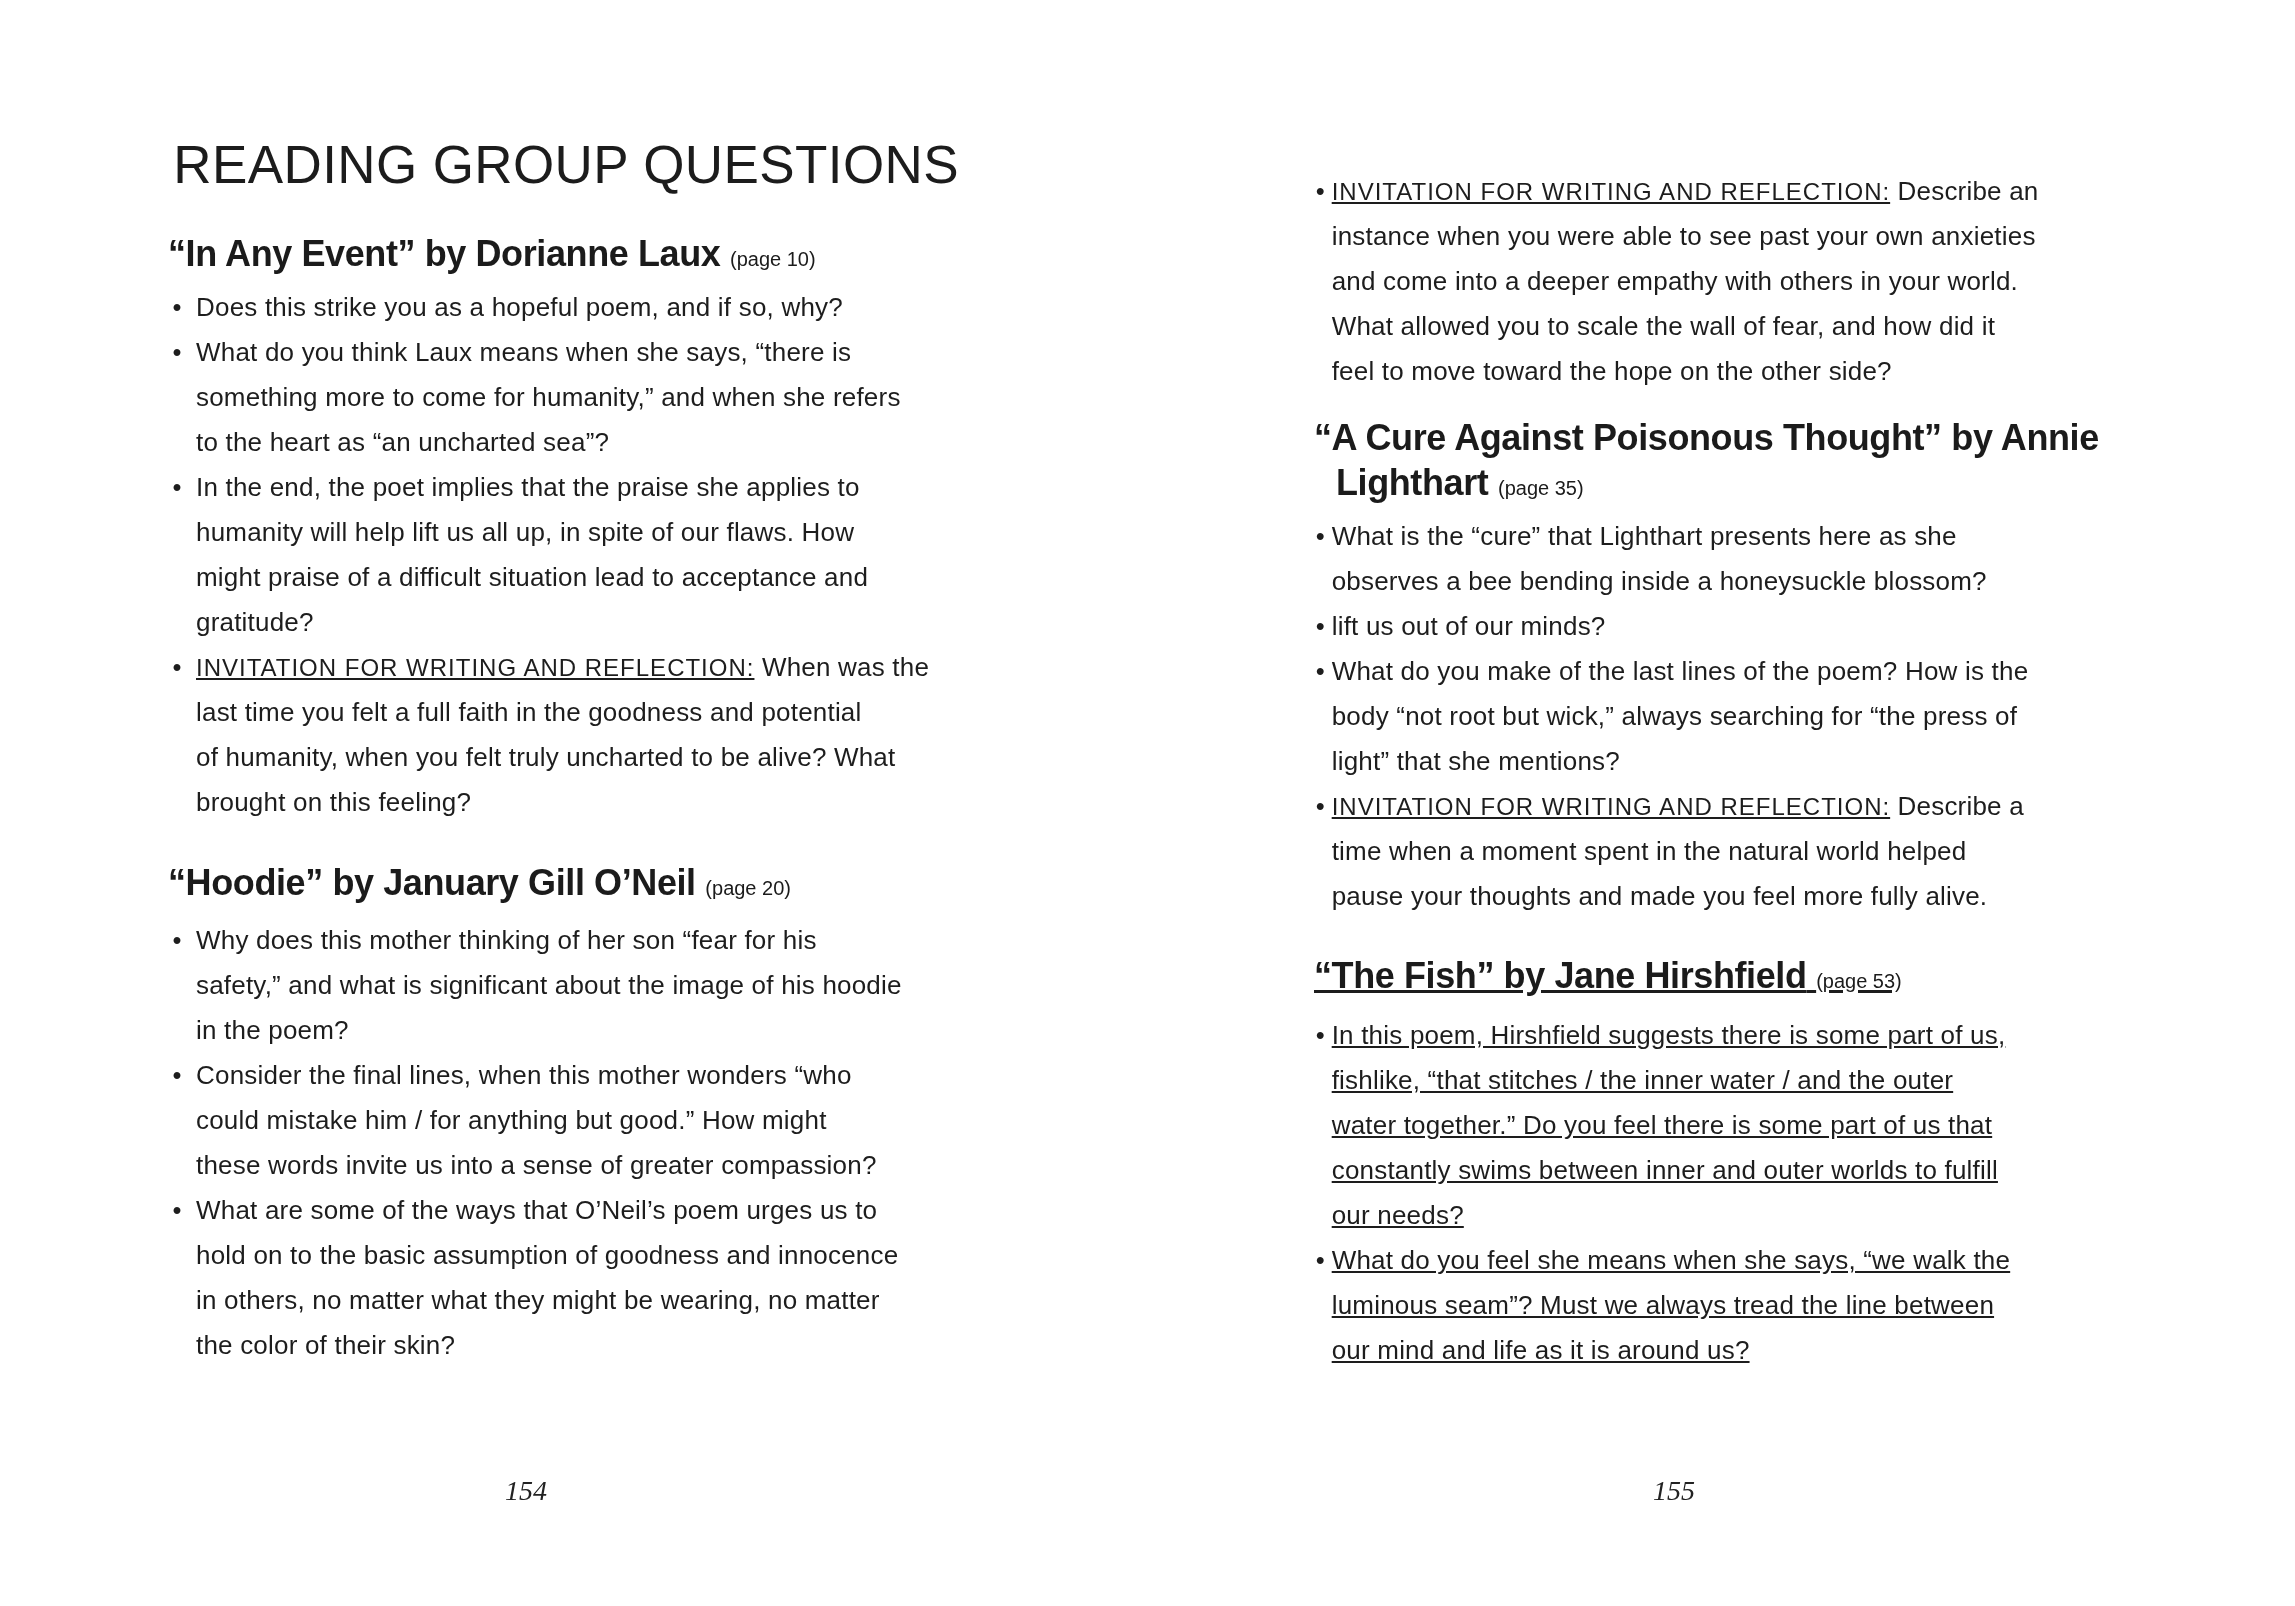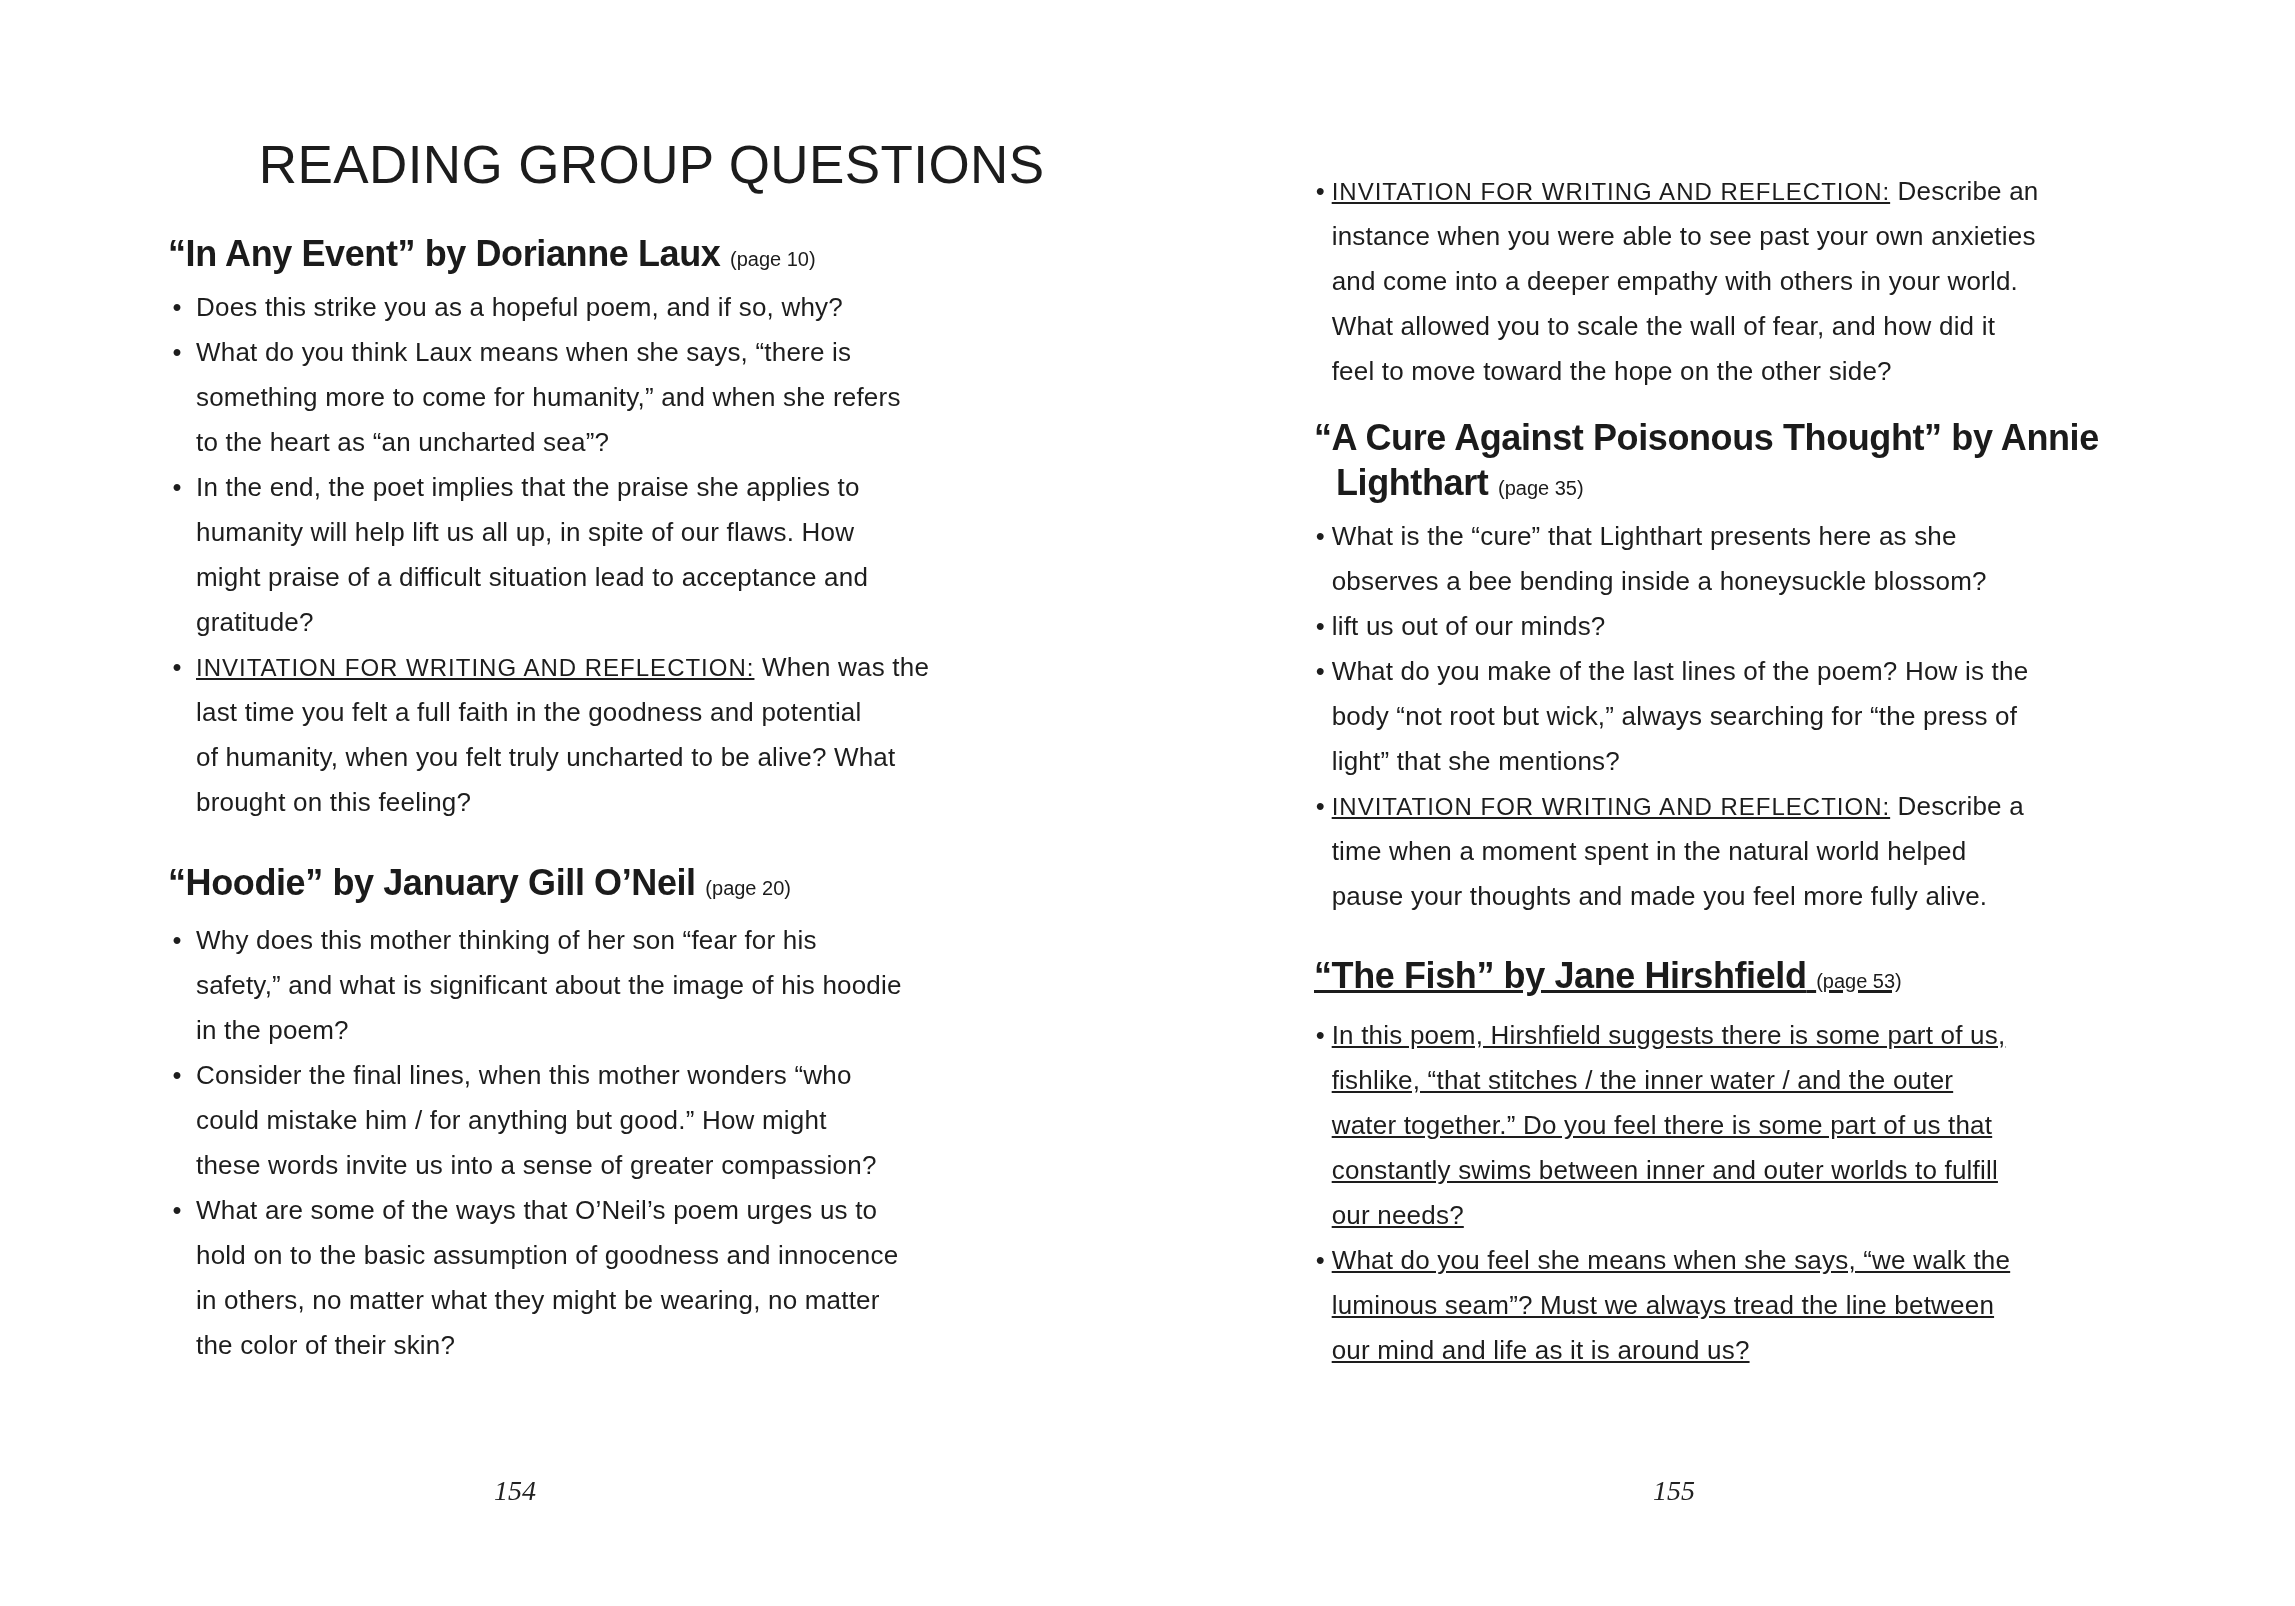--- a/index.html
+++ b/index.html
@@ -15,21 +15,21 @@
   .page-column { position:absolute; top:0; display:flow-root; }
   #page-left  { left:168px;  width:962px; }
   #page-right { left:1314px; width:962px; }
 
   .book-title {
     margin:133px 0 0 5.3px;
     font-size:53px; line-height:64px;
     font-weight:400; letter-spacing:0.4px;
     color:#1c1c1c;
   }
-  .book-title .title-line { white-space:nowrap;text-align:center; }
+  .book-title .title-line { white-space:nowrap; }
 
   .section-heading {
     font-size:36px; line-height:45px;
     font-weight:700; letter-spacing:-0.4px;
     color:#1b1b1b;
   }
   .section-heading .line { white-space:nowrap; }
   .section-heading .line + .line { padding-left:22px; }
   .page-ref {
     font-size:20px; font-weight:400; letter-spacing:0px;
@@ -62,21 +62,21 @@
   #page-right .section-3 { margin-top:34px;text-decoration:underline; }
   #page-right .section-3 .bullets { margin-top:9.7px; }
 
   .page-number {
     position:absolute; top:1475px;
     transform:translateX(-50%);
     font-family:"Liberation Serif", serif;
     font-style:italic;
     font-size:28px; color:#222222;
   }
-  #pn-0 { left:515px; }
+  #pn-0 { left:526px; }
   #pn-1 { left:1674px; }
 </style>
 </head>
 <body>
 
 <div id="spread">
     <div class="page-column" id="page-left">
       <h1 class="book-title">
         <div class="title-line">READING GROUP QUESTIONS</div>
       </h1>

